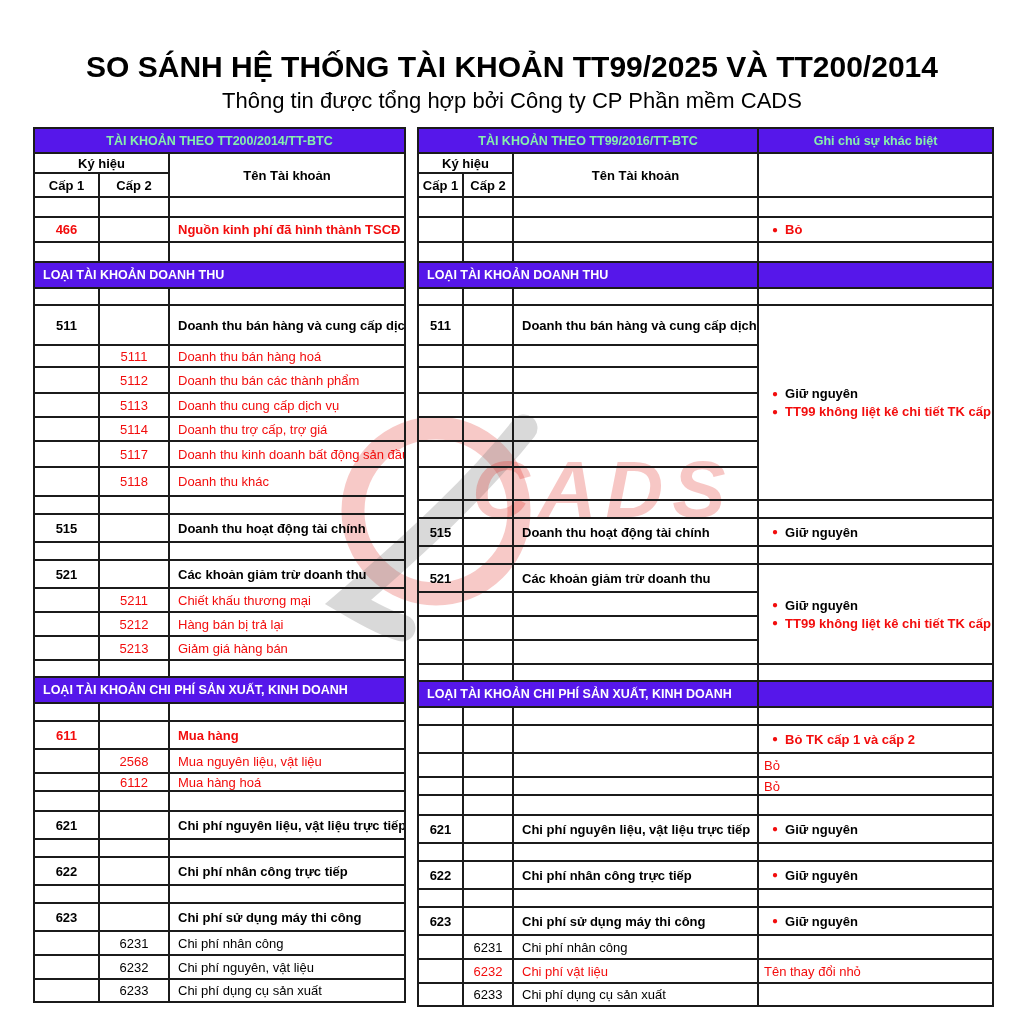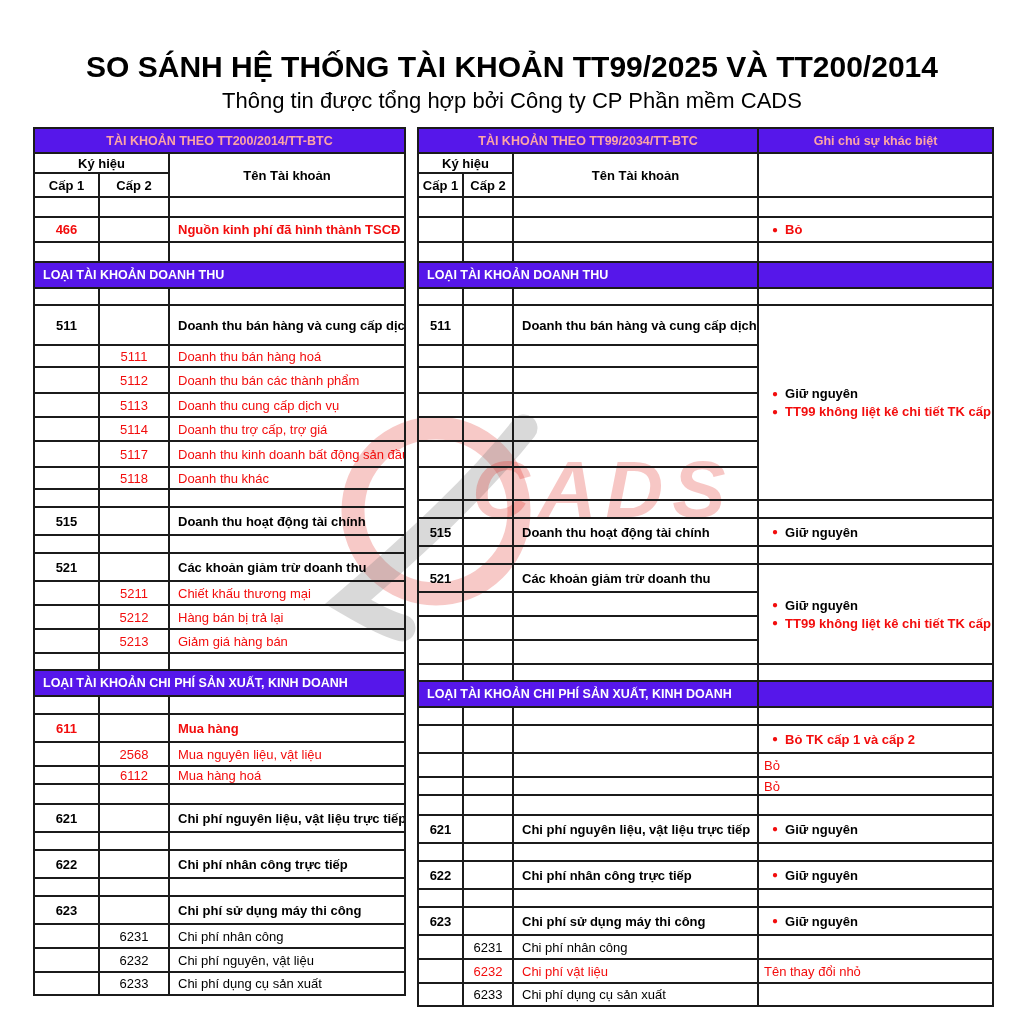--- a/index.html
+++ b/index.html
@@ -41,21 +41,21 @@
   }
   #table-left{left:33px;top:127px;width:371px;}
   #table-right{left:417px;top:127px;width:575px;}
   .acct-table td,.acct-table th{
     border:2px solid var(--ink);
     font-size:13px;vertical-align:middle;padding:0;
     overflow:hidden;white-space:nowrap;background:transparent;
   }
   tr.band{height:25px;}
   tr.band th{
-    background:var(--purple);color:#fca5a5;font-weight:bold;font-size:12.5px;
+    background:var(--purple);color:#86efac;font-weight:bold;font-size:12.5px;
     text-align:center;
   }
   tr.subhead1{height:20px;}
   tr.subhead2{height:24px;}
   .acct-table th.colhead{font-weight:bold;text-align:center;background:#fff;}
   td.cap1,td.cap2{text-align:center;}
   td.ten{text-align:left;padding-left:8px;}
   td.bold{font-weight:bold;}
   td.red, .red-text{color:var(--red);}
   tr.section-row td{
@@ -152,21 +152,21 @@
       <tr style="height: 24px;">
         <td class="cap1 red"></td>
         <td class="cap2 red">5114</td>
         <td class="ten red">Doanh thu trợ cấp, trợ giá</td>
       </tr>
       <tr style="height: 26px; margin-top: 22px;">
         <td class="cap1 red"></td>
         <td class="cap2 red">5117</td>
         <td class="ten red">Doanh thu kinh doanh bất động sản đầu tư</td>
       </tr>
-      <tr style="height: 22px;">
+      <tr style="height: 29px;">
         <td class="cap1 red"></td>
         <td class="cap2 red">5118</td>
         <td class="ten red">Doanh thu khác</td>
       </tr>
       <tr style="height: 18px;">
         <td class="cap1"></td>
         <td class="cap2"></td>
         <td class="ten"></td>
       </tr>
       <tr style="height: 28px;">
@@ -277,21 +277,21 @@
 
 <table class="acct-table" id="table-right">
   <colgroup>
       <col style="width:45px">
       <col style="width:50px">
       <col style="width:245px">
       <col style="width:235px">
     </colgroup>
   <thead>
     <tr class="band">
-      <th colspan="3">TÀI KHOẢN THEO TT99/2034/TT-BTC</th>
+      <th colspan="3">TÀI KHOẢN THEO TT99/2016/TT-BTC</th>
       <th>Ghi chú sự khác biệt</th>
     </tr>
     <tr class="subhead1">
       <th colspan="2" class="colhead">Ký hiệu</th>
       <th rowspan="2" class="colhead">Tên Tài khoản</th>
       <th rowspan="2" class="colhead"></th>
     </tr>
     <tr class="subhead2">
       <th class="colhead">Cấp 1</th>
       <th class="colhead">Cấp 2</th>

